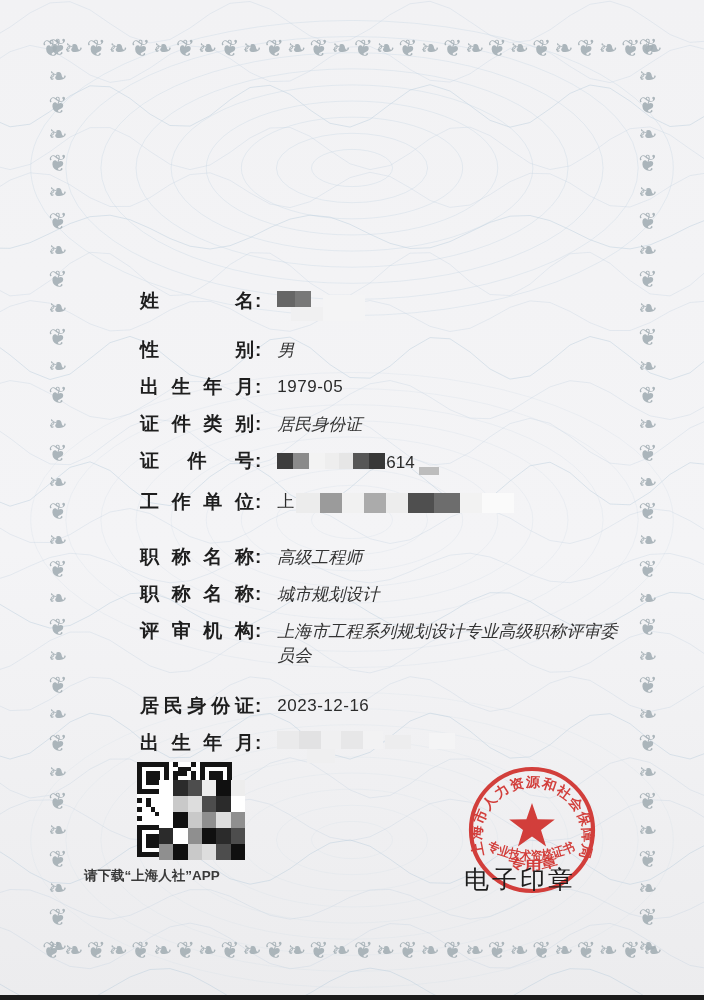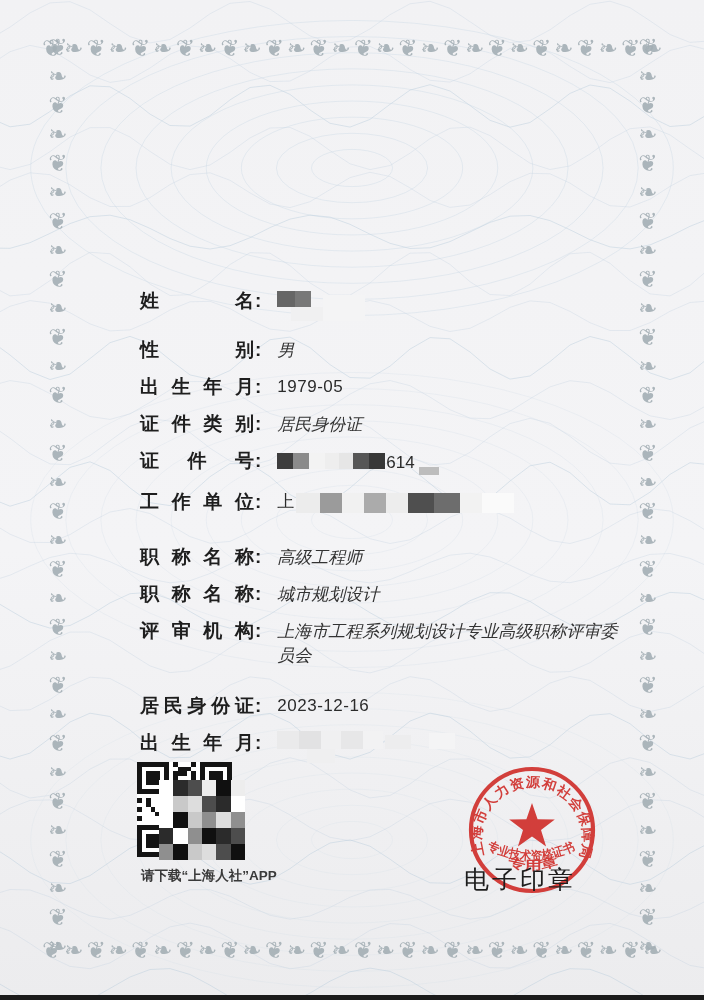--- a/index.html
+++ b/index.html
@@ -40,21 +40,21 @@
   .fvalue.numeric{font-family:"Liberation Sans",sans-serif;letter-spacing:.5px;}
   .mask{position:relative;display:inline-block;vertical-align:top;}
   .mask .cell{position:absolute;}
   .mask .frag{position:absolute;font-size:17px;color:#2b2b2b;font-family:"Liberation Sans",sans-serif;}
   
   .qr-wrap{position:absolute;left:137px;top:762px;width:95px;height:95px;}
   .qr-wrap svg{width:95px;height:95px;display:block;}
   .qr-mask{position:absolute;left:22px;top:18px;width:86px;height:80px;display:grid;
            grid-template-columns:repeat(6,1fr);grid-template-rows:repeat(5,1fr);}
   .qr-caption{
-    position:absolute;left:104px;top:866px;width:210px;text-align:center;
+    position:absolute;left:84px;top:866px;width:210px;
     font-size:13.5px;font-weight:bold;color:#3a3a3a;line-height:20px;
   }
   
   .seal{position:absolute;left:457px;top:755px;width:150px;height:150px;}
   .seal svg{width:150px;height:150px;display:block;opacity:.92;}
   .seal-overlay{
     position:absolute;left:7px;top:98px;font-size:25px;font-weight:normal;
     color:#1d1d1d;letter-spacing:3px;white-space:nowrap;
     font-family:"Liberation Sans",sans-serif;
     margin-top:10px;

